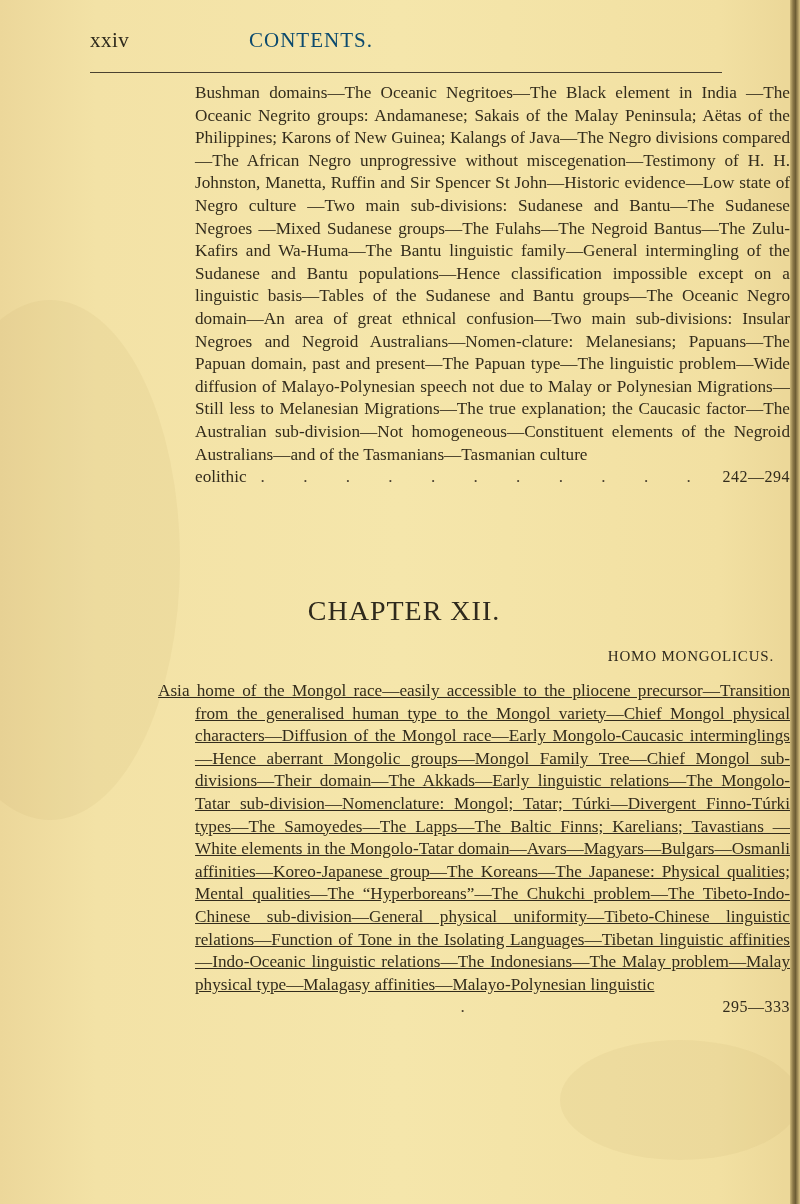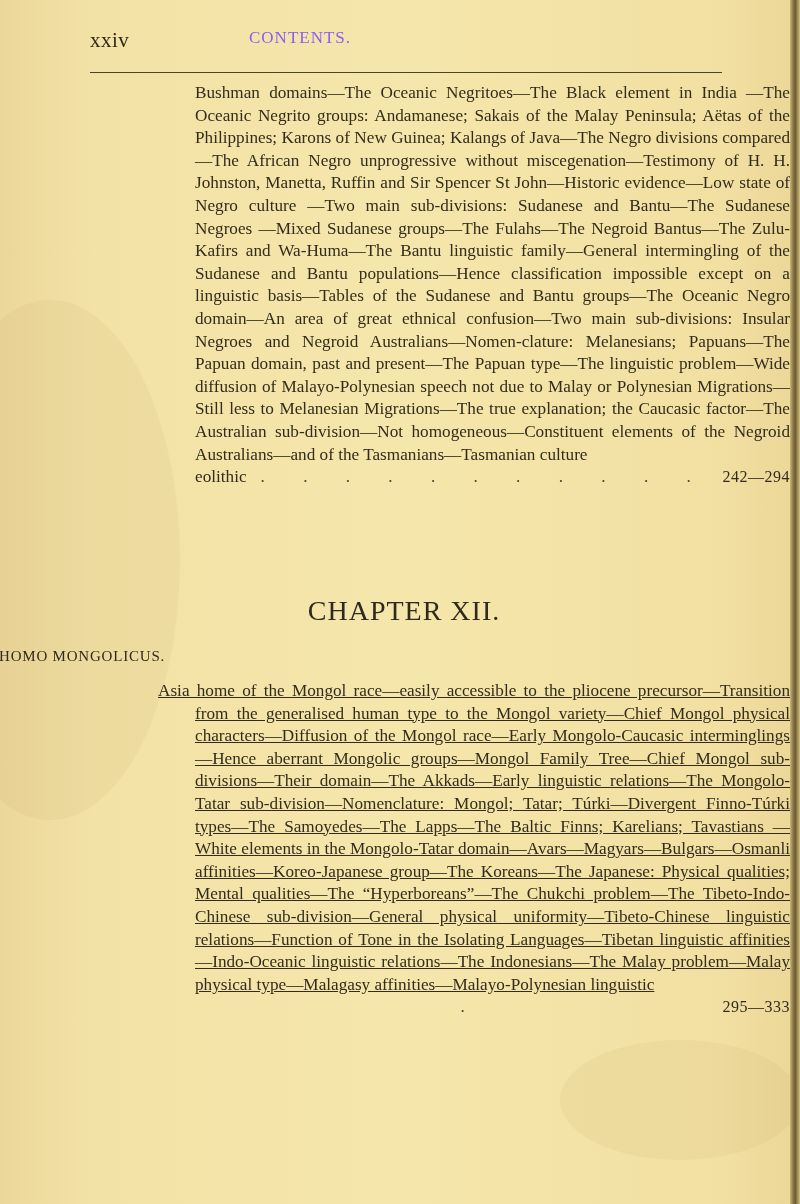--- a/index.html
+++ b/index.html
@@ -35,23 +35,23 @@
       left: 90px;
       top: 0;
       font-size: 21px;
       letter-spacing: 0.5px;
       color: #2f2a1d;
     }
     .running-title {
       position: absolute;
       left: 249px;
       top: 0;
-      font-size: 17px;
+      font-size: 21px;
       letter-spacing: 1px;
-      color: #8b5cf6;
+      color: #0c4a6e;
     }
     .head-rule {
       position: absolute;
       top: 72px;
       left: 90px;
       width: 392px;
       height: 0;
       border-top: 1.5px solid #4b4230;
     }
     .section {
@@ -112,21 +112,21 @@
     }
     .chapter-heading span {
       position: relative;
       left: 4px;
     }
     .chapter-subtitle {
       position: absolute;
       top: 648px;
       left: 0;
       width: 775px;
-      text-align: left;
+      text-align: right;
       font-size: 15px;
       letter-spacing: 0.8px;
       color: #2f2a1d;
     }
     .chapter-subtitle span {
       position: relative;
       left: -1px;
     }
     .stain {
       position: absolute;

